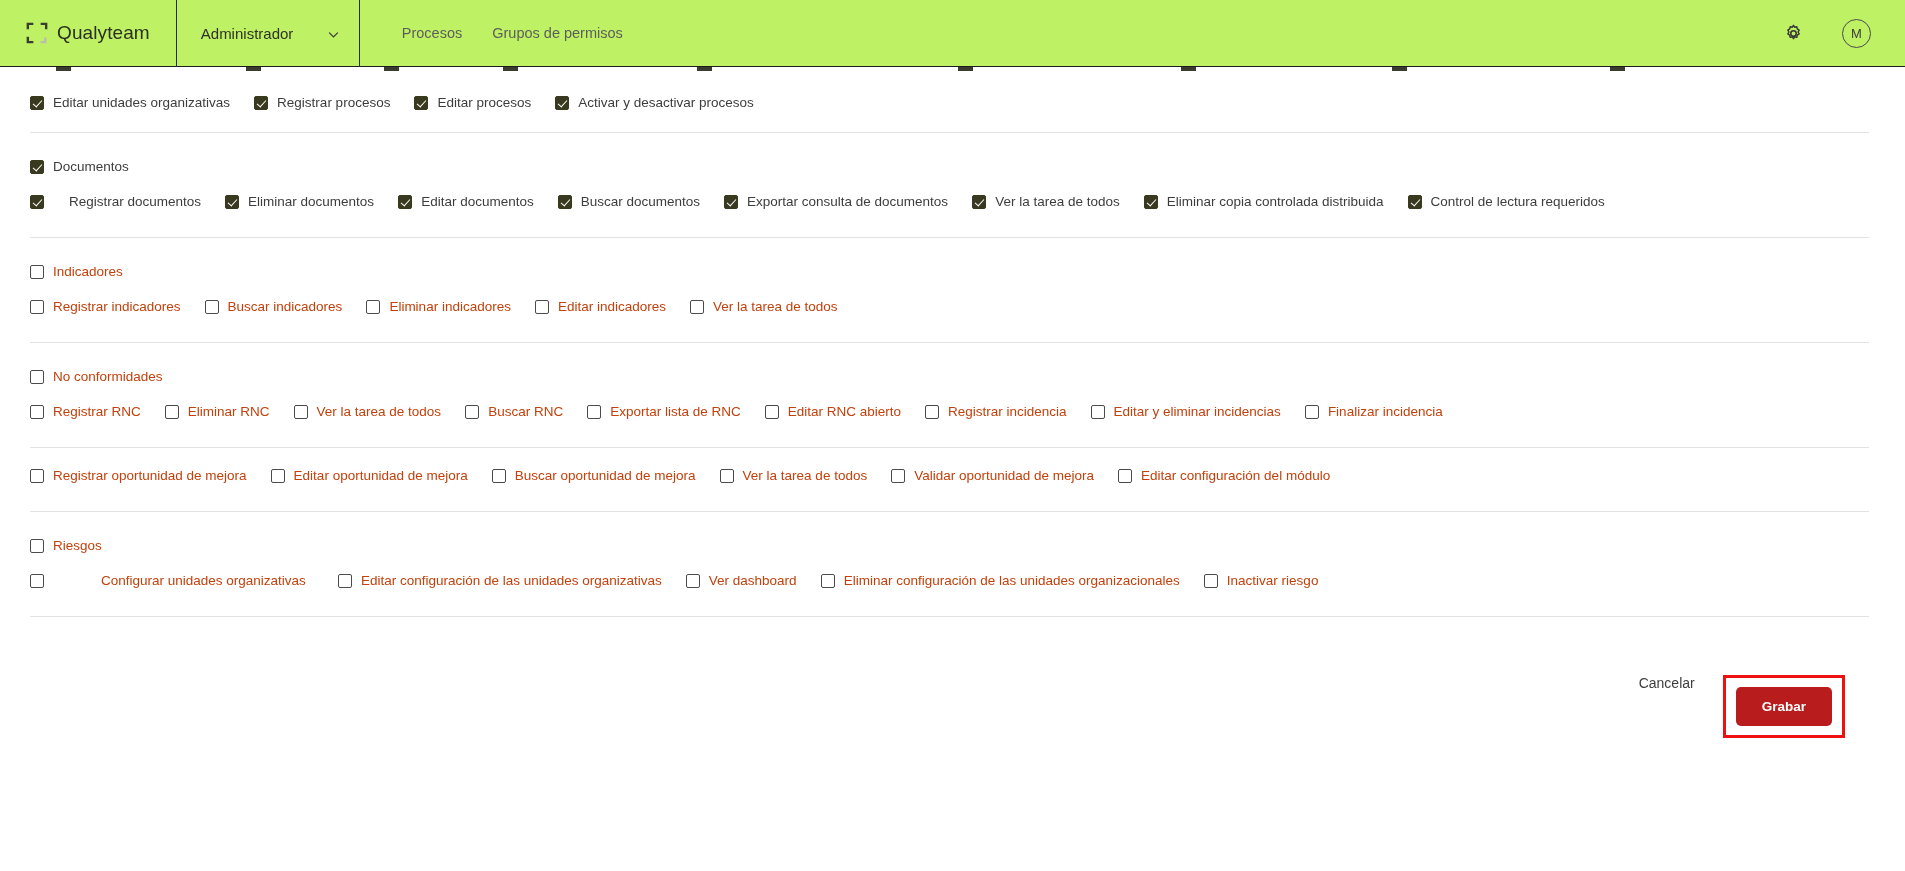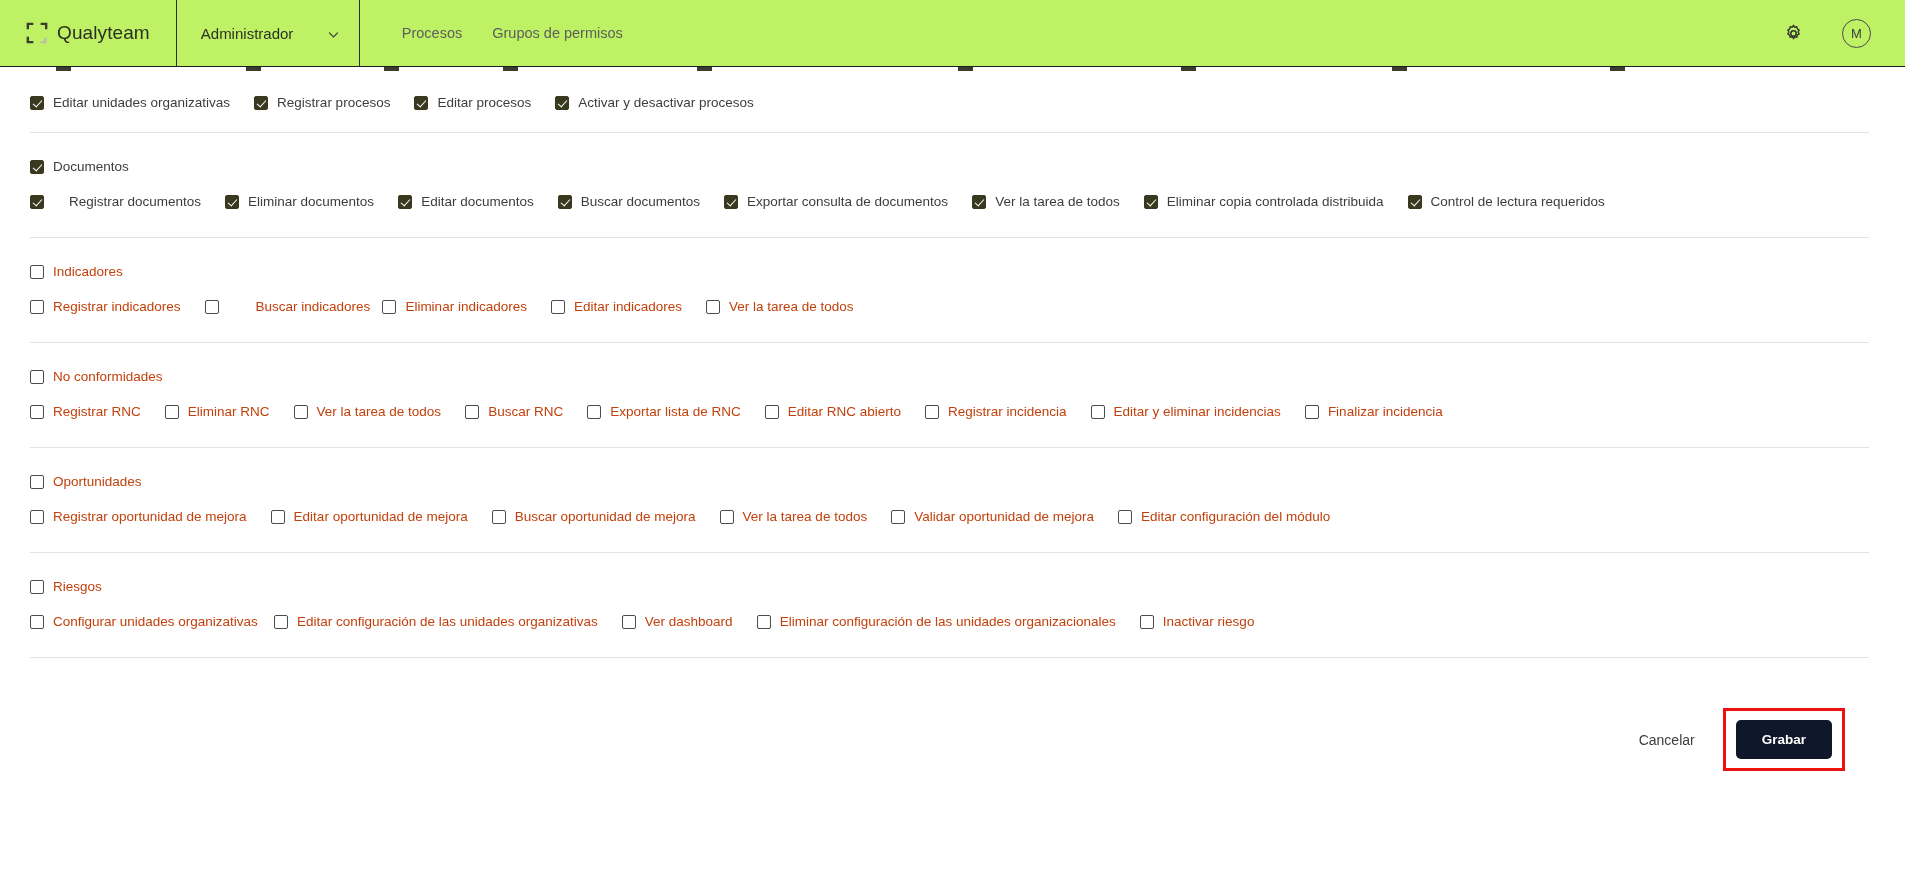--- a/index.html
+++ b/index.html
@@ -128,37 +128,37 @@
     color: #c2410c;
     margin-left: 9px;
     white-space: nowrap;
   }
   .cb.on .lbl { color: #3d3d3d; }
 
   
   .actions {
     position: absolute;
     right: 30px;
-    bottom: 8px;
+    bottom: 0;
     display: flex;
-    align-items: center;
+    align-items: flex-start;
   }
   .cancel {
     font-size: 14px;
     color: #3d3d3d;
     cursor: pointer;
     margin-right: 28px;
   }
   .save-wrap {
     border: 3px solid #ee1111;
     padding: 9px 10px;
     display: inline-flex;
   }
   .save {
-    background: #0f172a;
+    background: #b91c1c;
     color: #ffffff;
     font-size: 13.5px;
     border: none;
     border-radius: 5px;
     padding: 12px 26px;
     cursor: pointer;
     font-family: "Liberation Sans", sans-serif;
     font-weight: bold;
   }
 </style>
@@ -294,21 +294,21 @@
           <span class="cb">
             <span class="box"></span>
             <span class="lbl">Indicadores</span>
           </span>
         </div>
         <div class="row subs">
           <span class="cb" style="margin-right: 24px;">
             <span class="box"></span>
             <span class="lbl">Registrar indicadores</span>
           </span>
-          <span class="cb" style="margin-right: 12px; gap: 28px;">
+          <span class="cb" style="margin-right: 24px;">
             <span class="box"></span>
             <span class="lbl">Buscar indicadores</span>
           </span>
           <span class="cb" style="margin-right: 24px;">
             <span class="box"></span>
             <span class="lbl">Eliminar indicadores</span>
           </span>
           <span class="cb" style="margin-right: 24px;">
             <span class="box"></span>
             <span class="lbl">Editar indicadores</span>
@@ -361,26 +361,20 @@
             <span class="lbl">Editar y eliminar incidencias</span>
           </span>
           <span class="cb" style="margin-right: 24px;">
             <span class="box"></span>
             <span class="lbl">Finalizar incidencia</span>
           </span>
         </div>
         <div class="hr"></div>
       </div>
       <div class="grp">
-        <div class="row head">
-          <span class="cb">
-            <span class="box"></span>
-            <span class="lbl">Oportunidades</span>
-          </span>
-        </div>
         <div class="row subs">
           <span class="cb" style="margin-right: 24px;">
             <span class="box"></span>
             <span class="lbl">Registrar oportunidad de mejora</span>
           </span>
           <span class="cb" style="margin-right: 24px;">
             <span class="box"></span>
             <span class="lbl">Editar oportunidad de mejora</span>
           </span>
           <span class="cb" style="margin-right: 24px;">
@@ -403,21 +397,21 @@
         <div class="hr"></div>
       </div>
       <div class="grp">
         <div class="row head">
           <span class="cb">
             <span class="box"></span>
             <span class="lbl">Riesgos</span>
           </span>
         </div>
         <div class="row subs">
-          <span class="cb" style="margin-right: 16px;">
+          <span class="cb" style="margin-right: 32px; gap: 48px;">
             <span class="box"></span>
             <span class="lbl">Configurar unidades organizativas</span>
           </span>
           <span class="cb" style="margin-right: 24px;">
             <span class="box"></span>
             <span class="lbl">Editar configuración de las unidades organizativas</span>
           </span>
           <span class="cb" style="margin-right: 24px;">
             <span class="box"></span>
             <span class="lbl">Ver dashboard</span>

